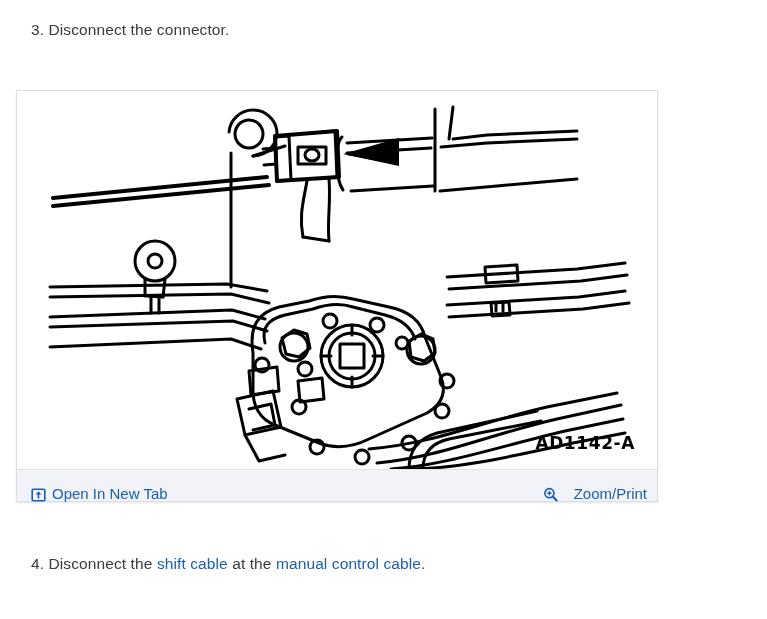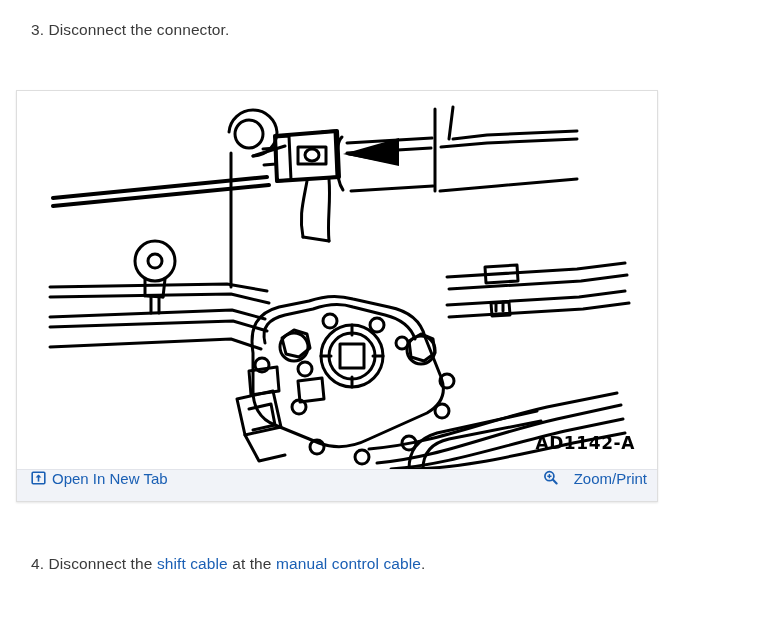--- a/index.html
+++ b/index.html
@@ -80,21 +80,21 @@
     height: 32px;
     background: #f1f3f8;
     border-top: 1px solid #e2e4ea;
     box-sizing: border-box;
   }
   .tool-btn {
     position: absolute;
     top: 0;
     height: 32px;
     display: flex;
-    align-items: flex-start;
+    align-items: flex-end;
     gap: 6px;
     color: #1a5fb4;
     font-size: 15px;
     cursor: pointer;
     user-select: none;
     white-space: nowrap;
   }
   #open-new-tab-button { left: 14px; }
   #zoom-print-button { right: 10px; gap: 16px; }
   .tool-icon {

